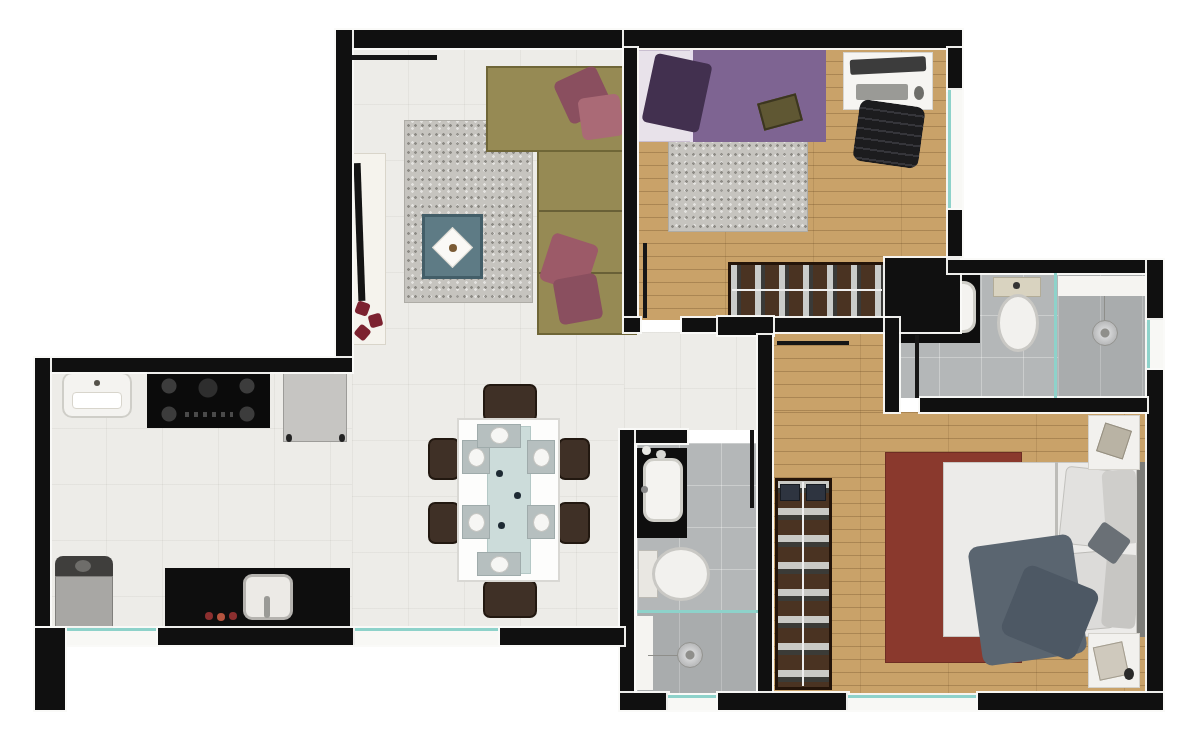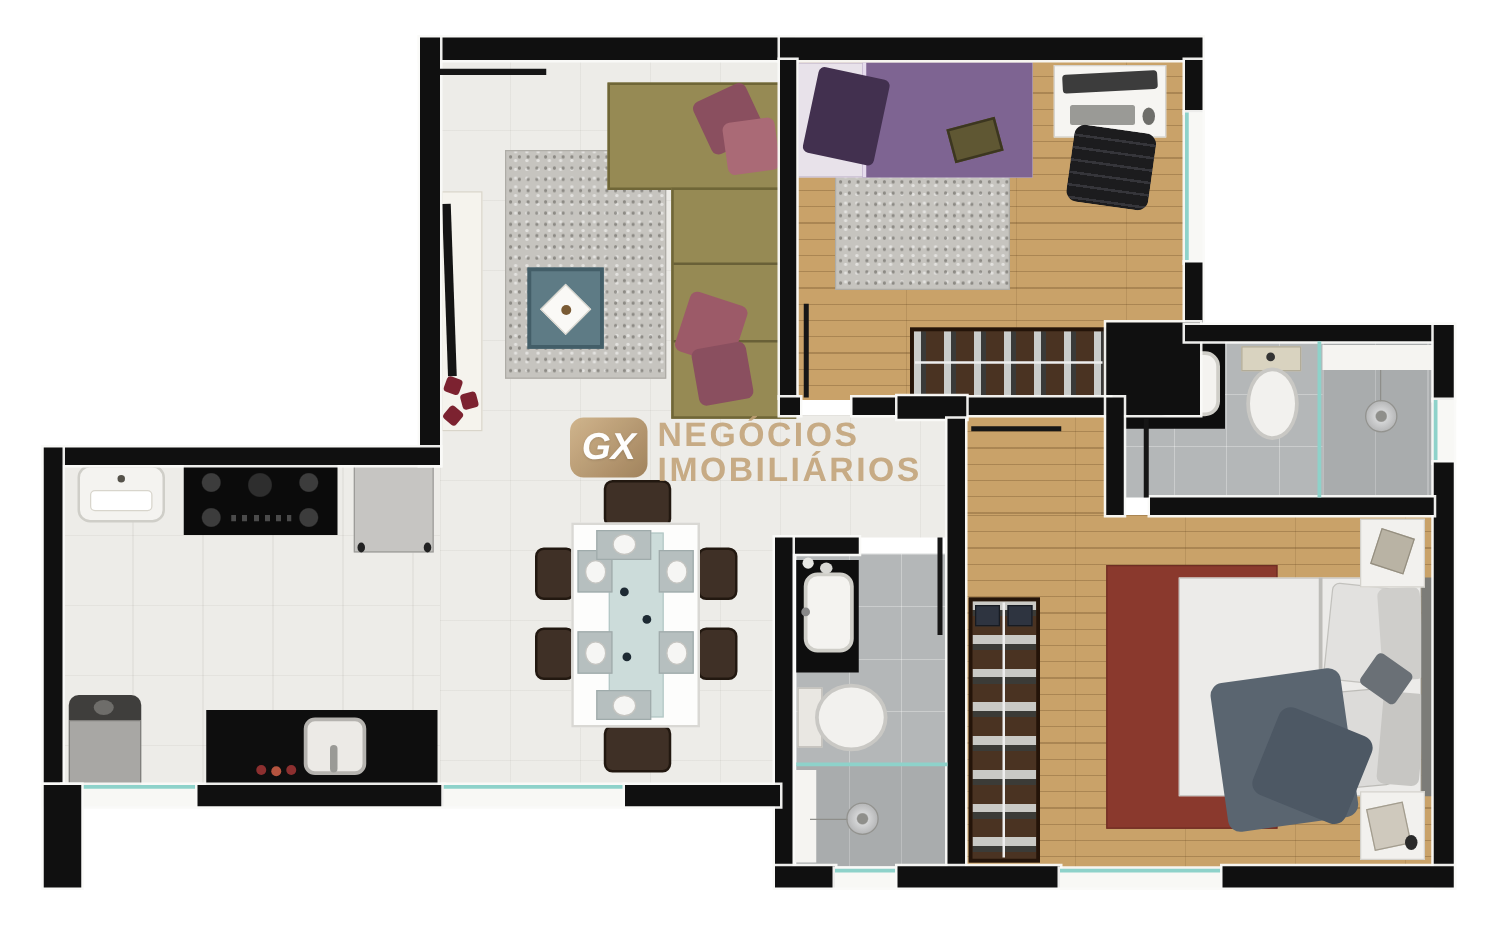--- a/index.html
+++ b/index.html
@@ -238,21 +238,14 @@
     </div>
   <div class="w" style="left:500px;top:628px;width:124px;height:17px"></div>
   <div class="w" style="left:35px;top:628px;width:30px;height:82px"></div>
 
   <div class="leaf" style="left:352px;top:55px;width:85px;height:5px"></div>
   <div class="leaf" style="left:643px;top:243px;width:4px;height:75px"></div>
   <div class="leaf" style="left:777px;top:341px;width:72px;height:4px"></div>
   <div class="leaf" style="left:915px;top:335px;width:4px;height:63px"></div>
   <div class="leaf" style="left:750px;top:430px;width:4px;height:78px"></div>
 
-  <div class="wm" style="left:456px;top:334px;width:290px;height:60px">
-    <div class="wm-logo">GX</div>
-    <div class="wm-text">
-      <span>NEGÓCIOS</span>
-      <span>IMOBILIÁRIOS</span>
-    </div>
-  </div>
 
 </div>
 
 </body></html>

